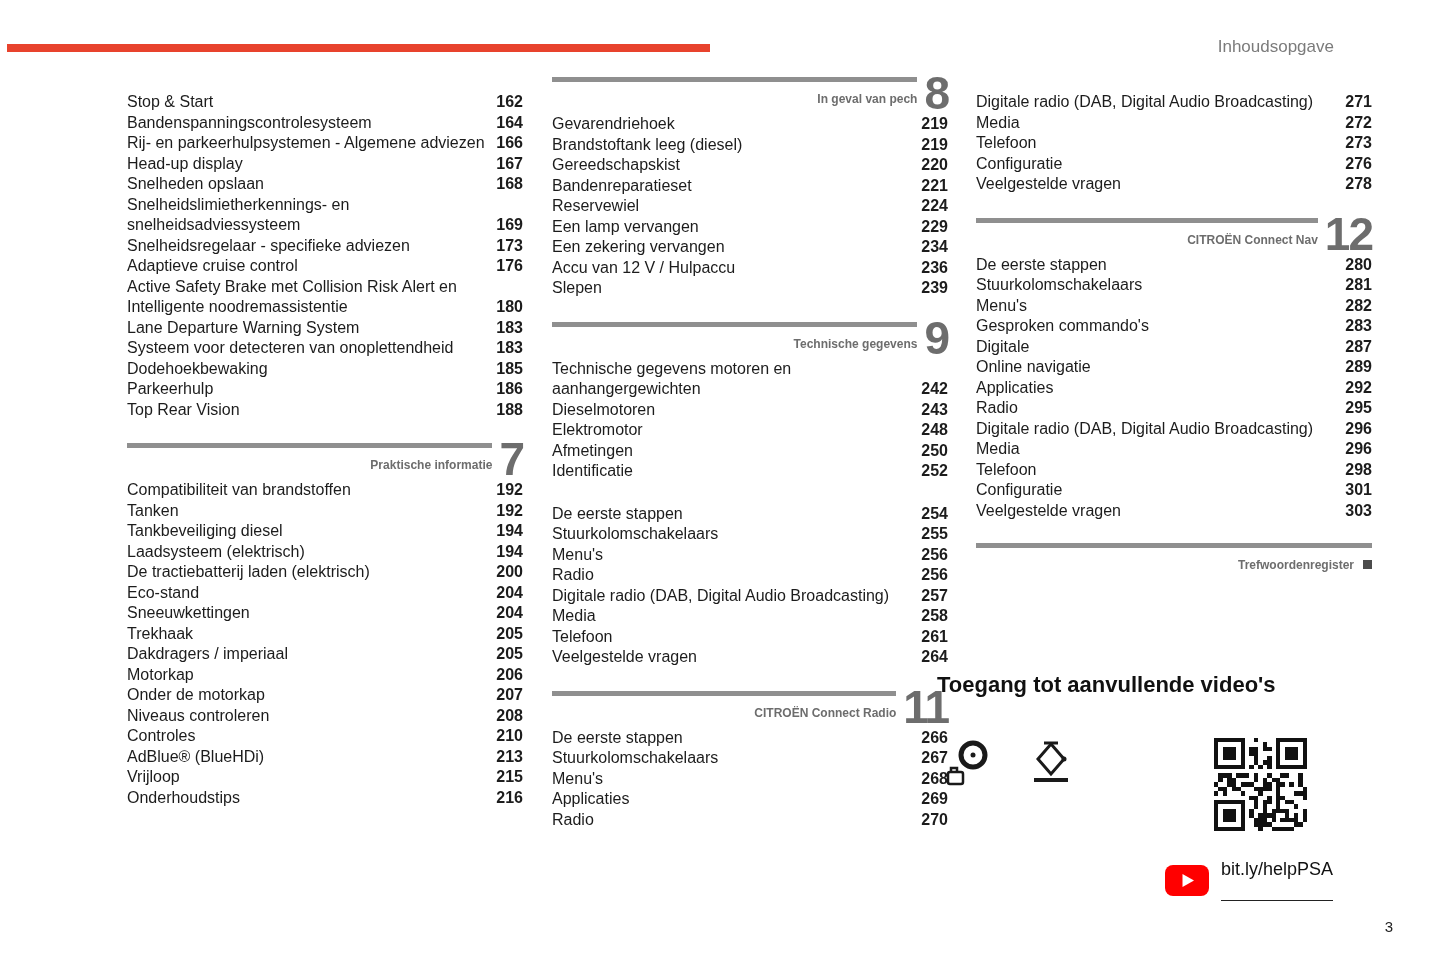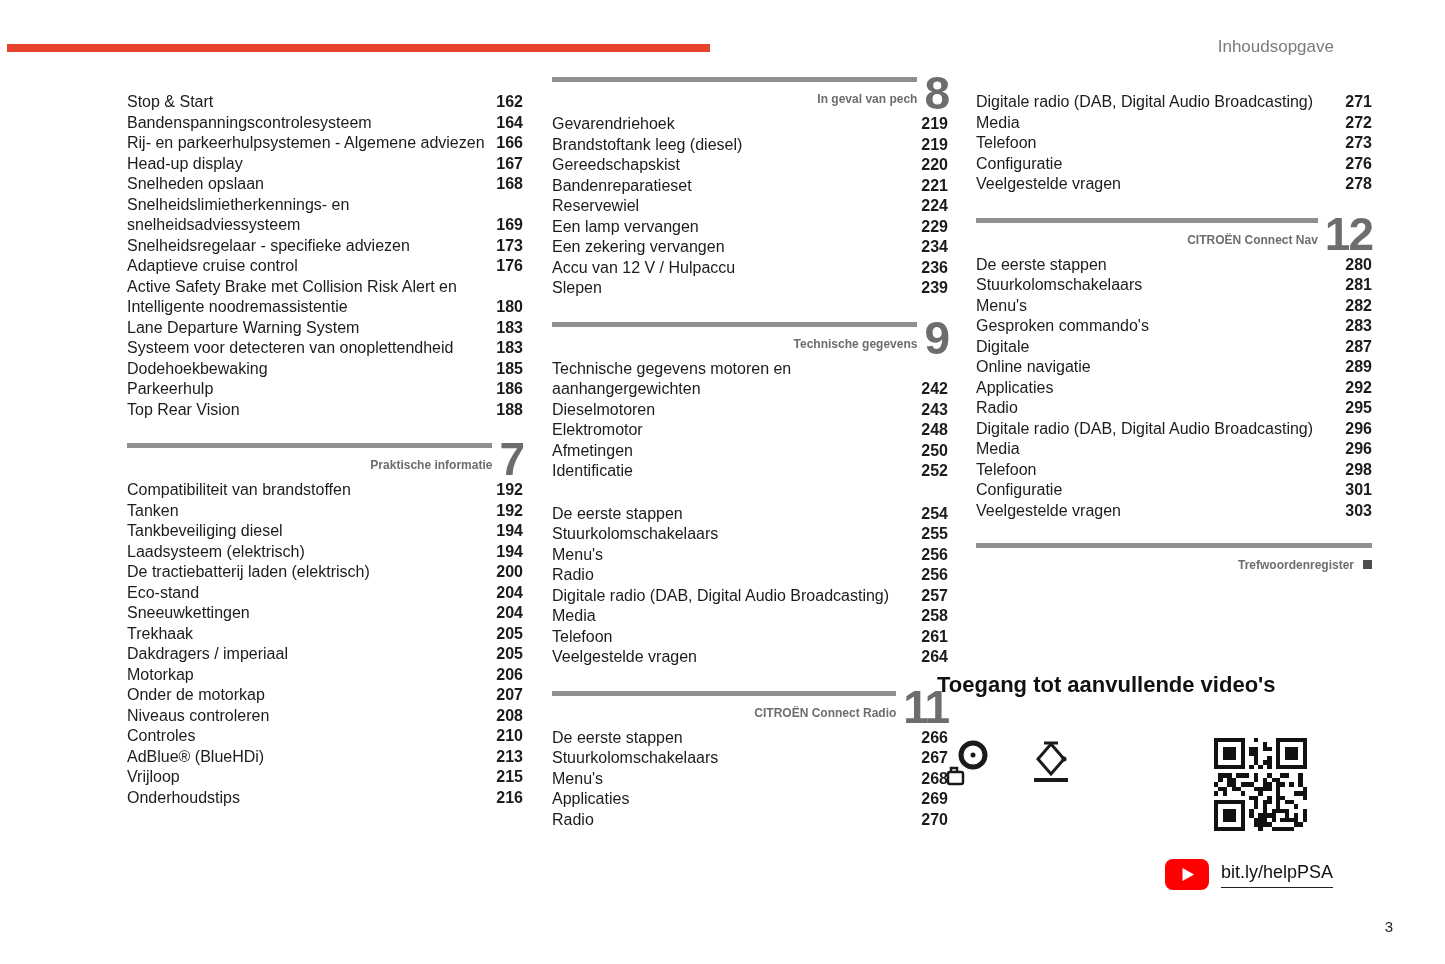--- a/index.html
+++ b/index.html
@@ -30,21 +30,21 @@
   .sh-num { font-size:46px; font-weight:bold; color:#6d6d6d; line-height:34px; margin-left:7px; letter-spacing:-2px; }
   .sh-square { display:inline-block; width:9px; height:9px; background:#4c4c4c; margin-left:9px; }
 
   .videos { position:absolute; left:937px; top:672px; width:396px; }
   .videos-heading { font-size:22px; font-weight:bold; color:#111; }
   .videos-icons { display:flex; align-items:flex-start; margin-top:40px; padding-left:8px; gap:38px; }
   .qr-wrap { margin-left:auto; margin-right:26px; }
   .videos-link-row { display:flex; justify-content:flex-end; align-items:center; gap:12px; margin-top:24px; }
   .yt { display:block; cursor:pointer; }
   .yt svg { display:block; }
-  .link { font-size:18px; color:#111; text-decoration:none; border-bottom:1.5px solid #222; padding-bottom:4px; cursor:pointer; }
+  .link { font-size:18px; color:#111; text-decoration:none; border-bottom:1.5px solid #222; padding-bottom:20px; cursor:pointer; }
 
   .page-num { position:absolute; right:52px; top:918px; font-size:15px; color:#222; }
 </style>
 </head>
 <body>
 
 <div class="page">
 
   <div class="red-bar" style="background: rgb(232, 67, 45);"></div>
   <div class="header-title">Inhoudsopgave</div>

